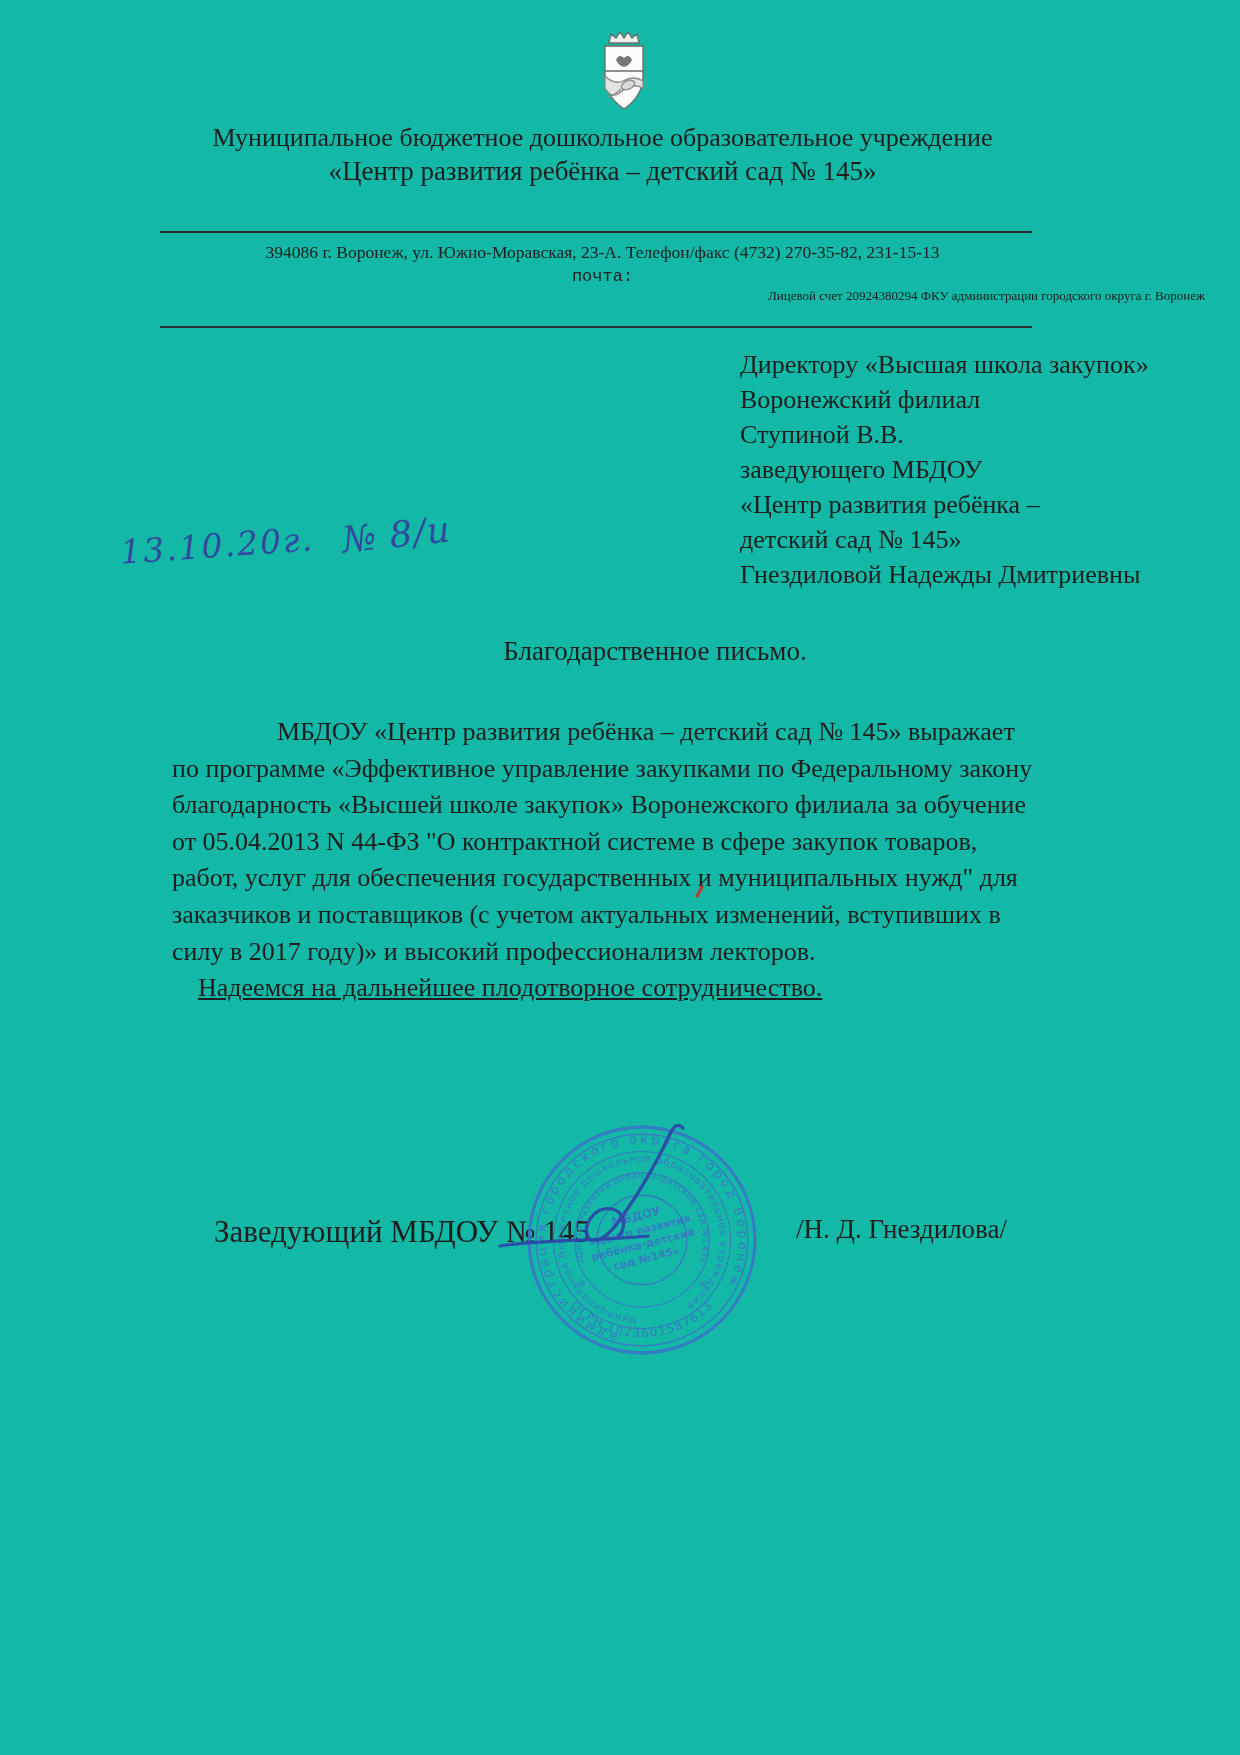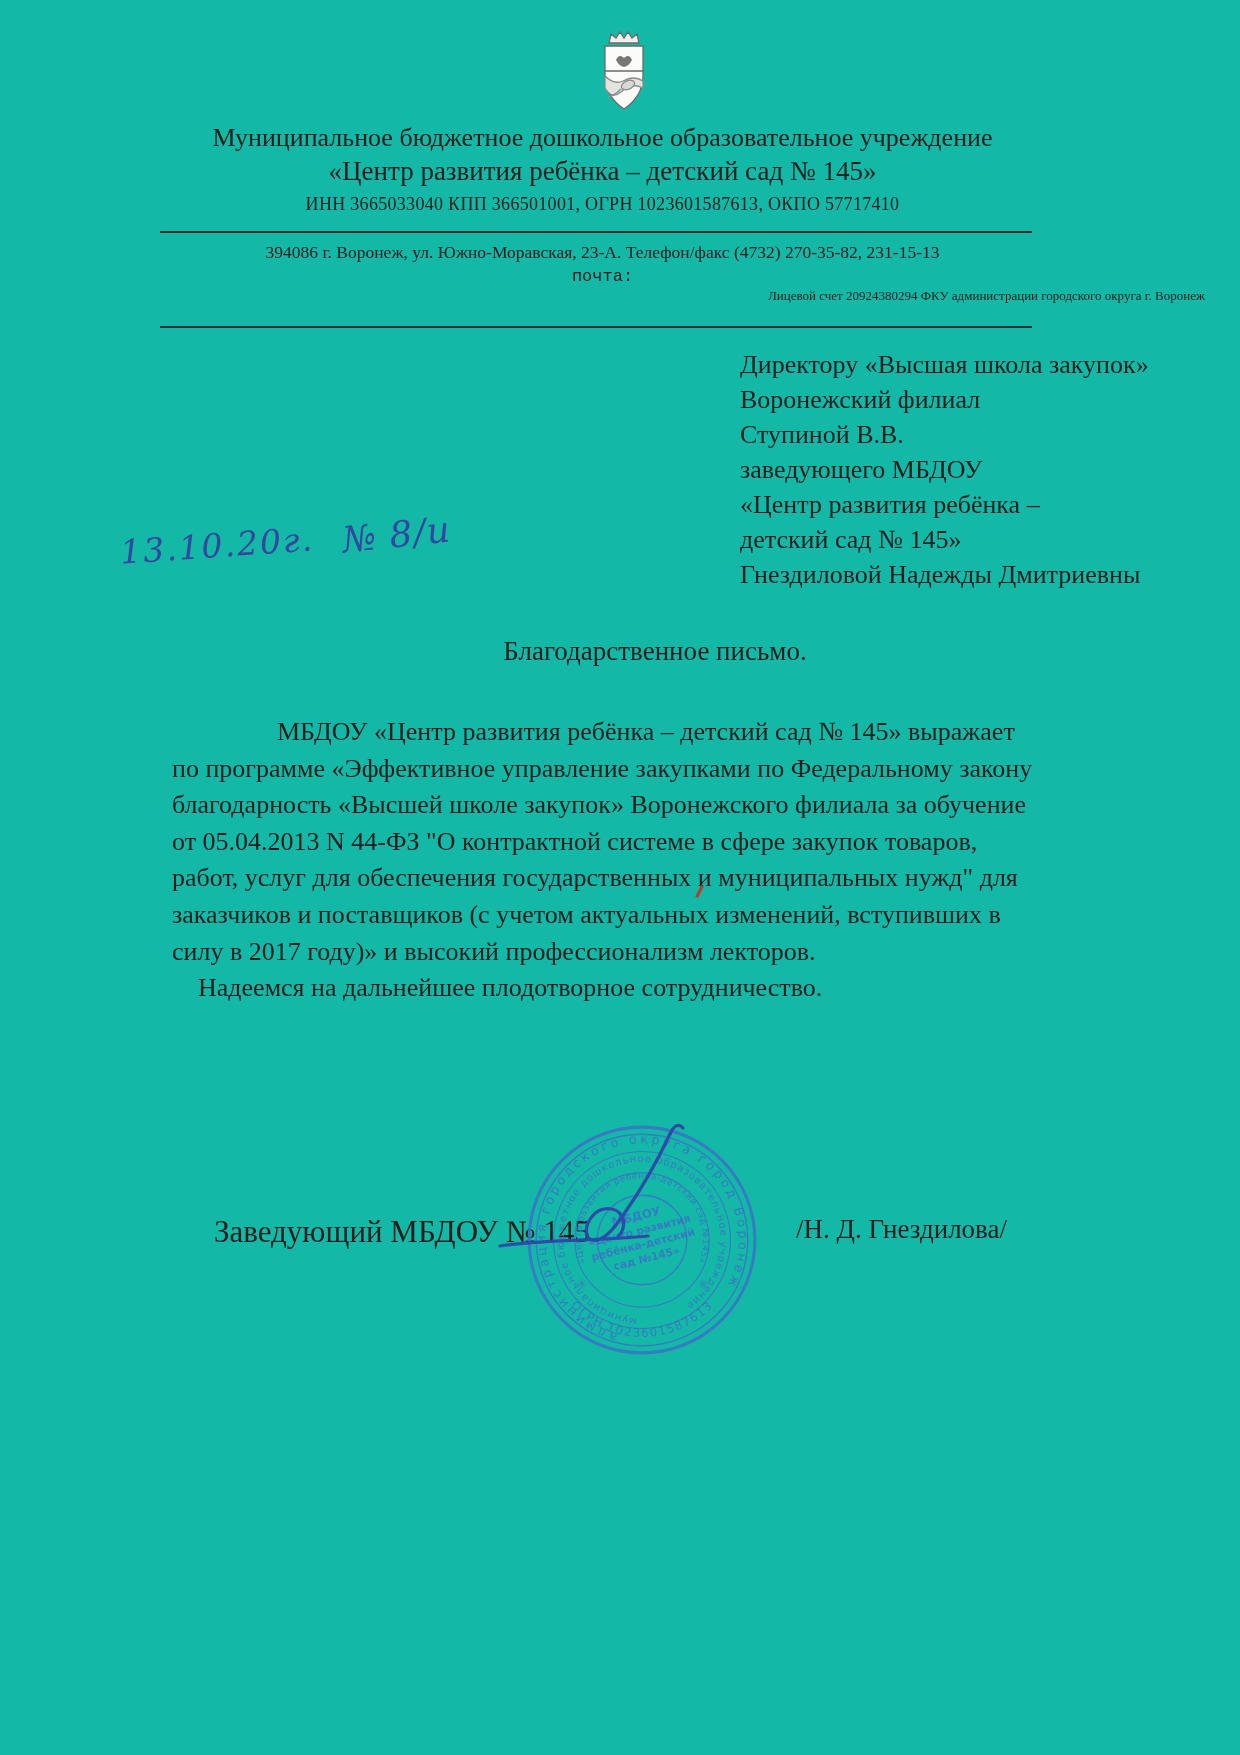--- a/index.html
+++ b/index.html
@@ -17,21 +17,21 @@
   .rule2{top:326px;}
   .emblem{position:absolute;left:591px;top:30px;width:66px;height:86px;}
   .recipient{position:absolute;left:740px;top:347px;font-size:26px;line-height:35px;white-space:nowrap;}
   .hw{position:absolute;font-family:"DejaVu Serif",serif;font-style:italic;color:#33479e;white-space:nowrap;}
   .hw-date{left:120px;top:526px;font-size:33px;transform:rotate(-4deg);letter-spacing:2px;}
   .hw-number{left:342px;top:514px;font-size:36px;transform:rotate(-6deg);letter-spacing:1px;}
   .title{position:absolute;left:70px;top:610px;width:1170px;text-align:center;font-size:27px;white-space:nowrap;margin-top:26px;}
   .body-text{position:absolute;left:172px;top:714px;font-size:26px;}
   .bline{line-height:36.6px;white-space:nowrap;}
   .indent1{padding-left:105px;}
-  .indent2{padding-left:26px;}
+  .indent2{padding-left:26px;text-decoration:underline;}
   .red-mark{position:absolute;left:698px;top:885px;width:2.5px;height:13px;background:#c0392b;transform:rotate(26deg);}
   .sig-label{position:absolute;left:170px;top:1214px;font-size:31px;white-space:nowrap;margin-left:44px;}
   .sig-name{position:absolute;left:796px;top:1214px;font-size:27px;white-space:nowrap;}
   .stamp{position:absolute;left:523px;top:1121px;width:238px;height:238px;}
   .signature{position:absolute;left:478px;top:1112px;width:270px;height:160px;}
 </style>
 </head>
 <body>
 
 <div class="page">
@@ -43,21 +43,20 @@
       <line x1="14" y1="41" x2="52" y2="41"></line>
       <path d="M25,30 q3,-7 8,-2 q5,-5 8,2 q-3,6 -8,7 q-5,-1 -8,-7 z" fill="#777" stroke="none"></path>
       <path d="M14,46 Q23,55 32,51 Q43,45 52,51 L52,58 Q40,52 30,62 Q21,70 14,58 Z" fill="#e3e3df" stroke="#8a8a8a"></path>
       <ellipse cx="37" cy="55" rx="7" ry="4.2" transform="rotate(-24 37 55)" fill="#d9d9d5" stroke="#8a8a8a"></ellipse>
       <path d="M30,59 q-7,7 -13,8" stroke="#8a8a8a"></path>
     </g>
   </svg>
 
   <div class="center-line org1">Муниципальное бюджетное дошкольное образовательное учреждение</div>
   <div class="center-line org2">«Центр развития ребёнка – детский сад № 145»</div>
-  <div class="center-line codes">ИНН 3665033040 КПП 366501001, ОГРН 1023601587613, ОКПО 57717410</div>
   <div class="rule rule1"></div>
   <div class="center-line address">394086 г. Воронеж, ул. Южно-Моравская, 23-А. Телефон/факс (4732) 270-35-82, 231-15-13</div>
   <div class="center-line mail">почта:</div>
   <div class="center-line account">Лицевой счет 20924380294 ФКУ администрации городского округа г. Воронеж</div>
   <div class="rule rule2"></div>
 
   <div class="recipient">
     <div>Директору «Высшая школа закупок»</div>
     <div>Воронежский филиал</div>
     <div>Ступиной В.В.</div>

